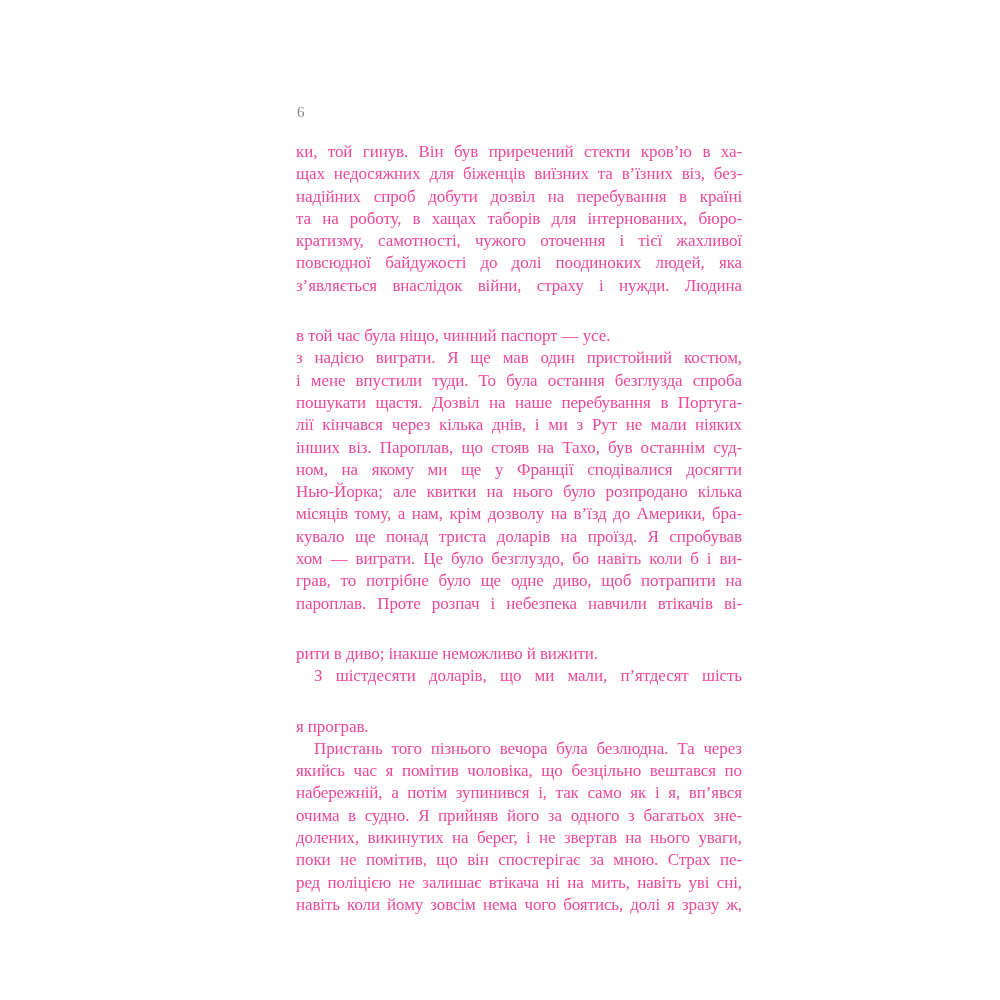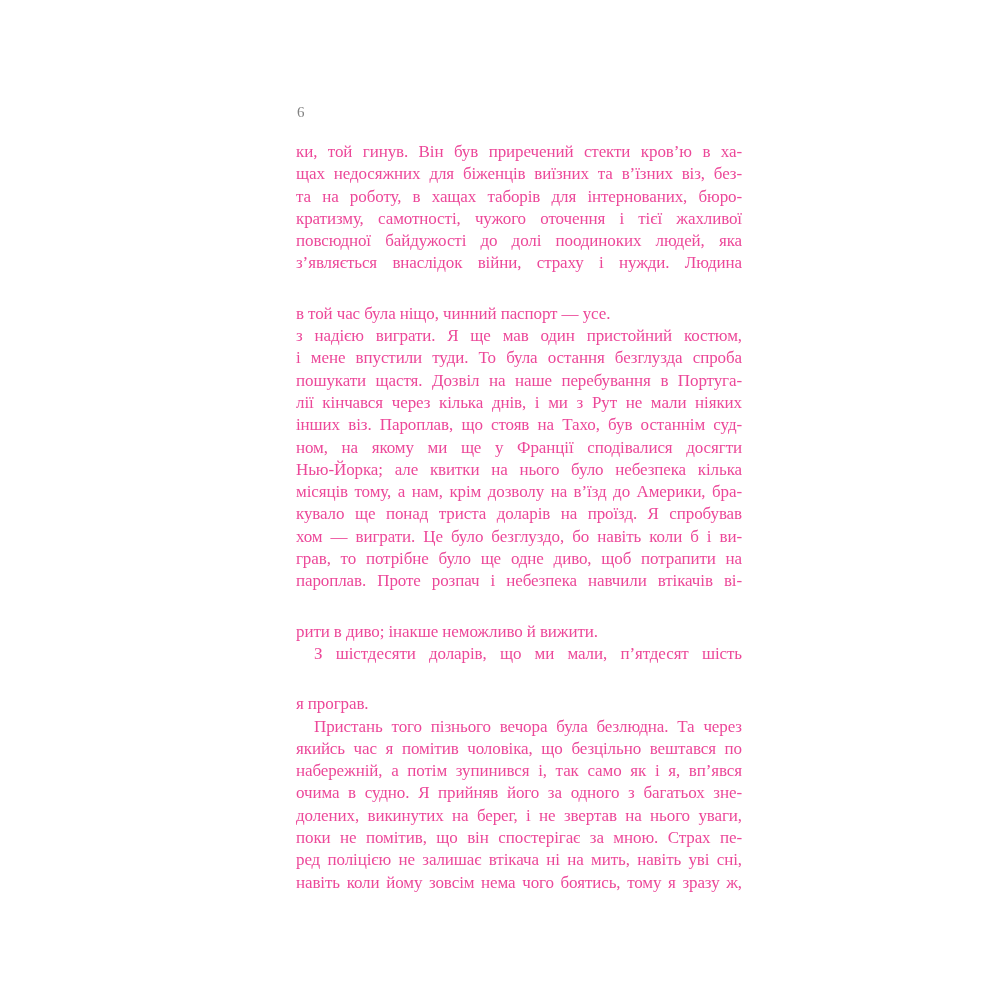--- a/index.html
+++ b/index.html
@@ -55,35 +55,36 @@
 
 <div class="page">
 
   <div class="page-number">6</div>
 
   <div class="text-block">
 
     <div class="para">
       <div class="line">ки, той гинув. Він був приречений стекти кров’ю в ха-</div>
       <div class="line">щах недосяжних для біженців виїзних та в’їзних віз, без-</div>
+      <div class="line">надійних спроб добути дозвіл на перебування в країні</div>
       <div class="line">та на роботу, в хащах таборів для інтернованих, бюро-</div>
       <div class="line">кратизму, самотності, чужого оточення і тієї жахливої</div>
       <div class="line">повсюдної байдужості до долі поодиноких людей, яка</div>
       <div class="line">з’являється внаслідок війни, страху і нужди. Людина</div>
       <div class="line last">в той час була ніщо, чинний паспорт — усе.</div>
     </div>
 
     <div class="para">
       <div class="line">з надією виграти. Я ще мав один пристойний костюм,</div>
       <div class="line">і мене впустили туди. То була остання безглузда спроба</div>
       <div class="line">пошукати щастя. Дозвіл на наше перебування в Португа-</div>
       <div class="line">лії кінчався через кілька днів, і ми з Рут не мали ніяких</div>
       <div class="line">інших віз. Пароплав, що стояв на Тахо, був останнім суд-</div>
       <div class="line">ном, на якому ми ще у Франції сподівалися досягти</div>
-      <div class="line">Нью-Йорка; але квитки на нього було небезпека кілька</div>
+      <div class="line">Нью-Йорка; але квитки на нього було розпродано кілька</div>
       <div class="line">місяців тому, а нам, крім дозволу на в’їзд до Америки, бра-</div>
       <div class="line">кувало ще понад триста доларів на проїзд. Я спробував</div>
       <div class="line">хом — виграти. Це було безглуздо, бо навіть коли б і ви-</div>
       <div class="line">грав, то потрібне було ще одне диво, щоб потрапити на</div>
       <div class="line">пароплав. Проте розпач і небезпека навчили втікачів ві-</div>
       <div class="line last">рити в диво; інакше неможливо й вижити.</div>
     </div>
 
     <div class="para">
       <div class="line first">З шістдесяти доларів, що ми мали, п’ятдесят шість</div>
@@ -91,17 +92,17 @@
     </div>
 
     <div class="para">
       <div class="line first">Пристань того пізнього вечора була безлюдна. Та через</div>
       <div class="line">якийсь час я помітив чоловіка, що безцільно вештався по</div>
       <div class="line">набережній, а потім зупинився і, так само як і я, вп’явся</div>
       <div class="line">очима в судно. Я прийняв його за одного з багатьох зне-</div>
       <div class="line">долених, викинутих на берег, і не звертав на нього уваги,</div>
       <div class="line">поки не помітив, що він спостерігає за мною. Страх пе-</div>
       <div class="line">ред поліцією не залишає втікача ні на мить, навіть уві сні,</div>
-      <div class="line">навіть коли йому зовсім нема чого боятись, тому я зразу ж,</div>
+      <div class="line">навіть коли йому зовсім нема чого боятись, долі я зразу ж,</div>
     </div>
 
   </div>
 </div>
 
 </body></html>

